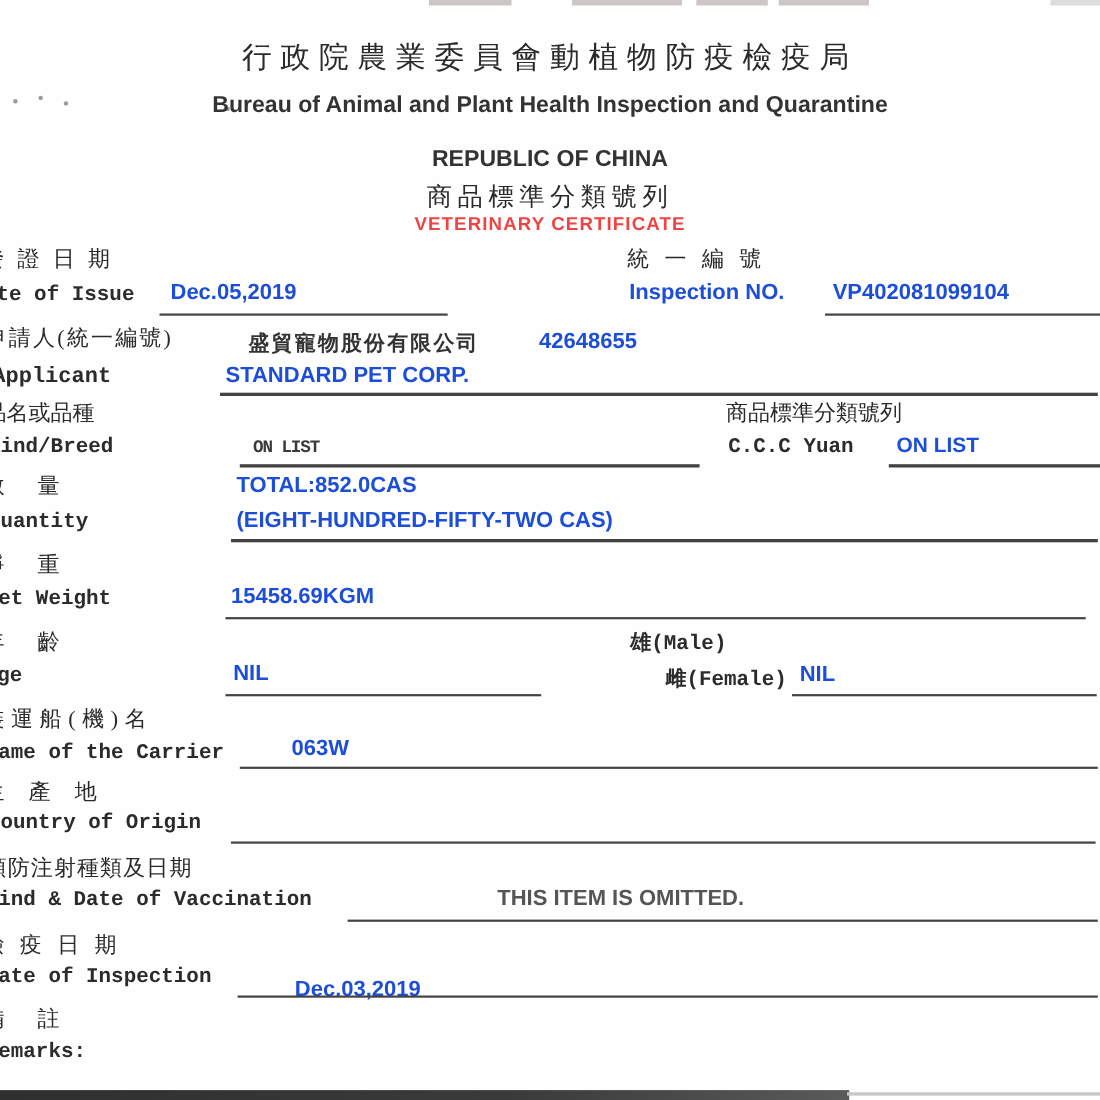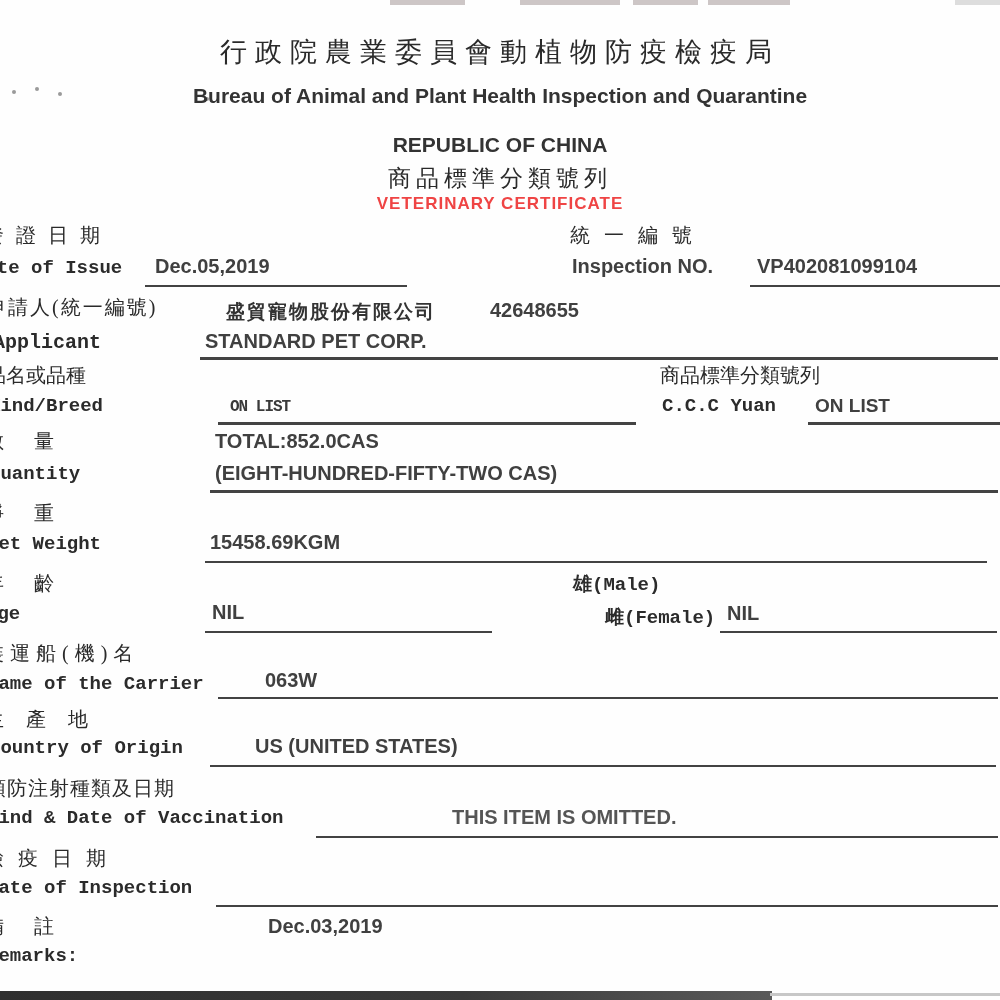--- a/index.html
+++ b/index.html
@@ -17,21 +17,21 @@
   .ls22{letter-spacing:22px;}
   .ls14{letter-spacing:14px;}
   .ls6{letter-spacing:6px;}
   
   .hdr{font-size:21px;font-weight:bold;color:#333;}
   .hdr-small{font-size:17px;font-weight:bold;letter-spacing:1px;color:#ef4444;}
   
   .mono{font-family:"Liberation Mono","DejaVu Sans Mono",monospace;font-weight:bold;
         font-size:19px;color:#2b2b2b;}
   
-  .val{font-family:"Liberation Sans",sans-serif;font-weight:bold;font-size:20px;color:#404040;}
+  .val{font-family:"Liberation Sans",sans-serif;font-weight:bold;font-size:20px;color:#1d4ed8;}
   .val-mono{font-family:"Liberation Mono","DejaVu Sans Mono",monospace;font-weight:bold;
             font-size:16px;color:#3a3a3a;letter-spacing:-1px;}
   .faded{color:#555;}
   .zh-val{font-family:"Liberation Serif",serif;font-weight:bold;font-size:19px;color:#333;letter-spacing:2px;}
   .rule{position:absolute;background:#434343;height:2px;}
   .rule-thick{height:3px;}
   .frag{position:absolute;top:0;height:5px;background:#cdc6c6;}
   .speck{position:absolute;width:4px;height:4px;border-radius:50%;background:#9a9a9a;}
   .botbar{position:absolute;left:0;top:991px;width:772px;height:9px;
           background:linear-gradient(90deg,#2f2f2f 0%,#3a3a3a 60%,#5a5a5a 100%);}
@@ -104,31 +104,30 @@
   <div class="abs val" style="left:727px;top:602px;">NIL</div>
   <div class="rule" style="left:720px;top:631px;width:277px;"></div>
 
   <div class="abs zh zh-label ls6" style="left:-16px;top:640px;">裝運船(機)名</div>
   <div class="abs mono" style="left:-13px;top:673px;">Name of the Carrier</div>
   <div class="abs val" style="left:265px;top:669px;">063W</div>
   <div class="rule" style="left:218px;top:697px;width:780px;"></div>
 
   <div class="abs zh zh-label ls22" style="left:-16px;top:706px;">生產地</div>
   <div class="abs mono" style="left:-11px;top:737px;">Country of Origin</div>
-  <div class="abs val" style="left:255px;top:735px;">US (UNITED STATES)</div>
   <div class="rule" style="left:210px;top:765px;width:786px;"></div>
 
   <div class="abs zh zh-label" style="left:-14px;top:775px;letter-spacing:1px;">預防注射種類及日期</div>
   <div class="abs mono" style="left:-13px;top:807px;">Kind &amp; Date of Vaccination</div>
   <div class="abs val faded" style="left:452px;top:806px;">THIS ITEM IS OMITTED.</div>
   <div class="rule" style="left:316px;top:836px;width:682px;"></div>
 
   <div class="abs zh zh-label ls14" style="left:-16px;top:845px;">檢疫日期</div>
   <div class="abs mono" style="left:-13px;top:877px;">Date of Inspection</div>
-  <div class="abs val" style="left:268px;top:915px;">Dec.03,2019</div>
+  <div class="abs val" style="left:268px;top:888px;">Dec.03,2019</div>
   <div class="rule" style="left:216px;top:905px;width:782px;"></div>
 
   <div class="abs zh zh-label ls30" style="left:-16px;top:913px;">備註</div>
   <div class="abs mono" style="left:-13px;top:945px;">Remarks:</div>
 
   <div class="botbar"></div>
   <div class="botbar2"></div>
 
 </div>
 

